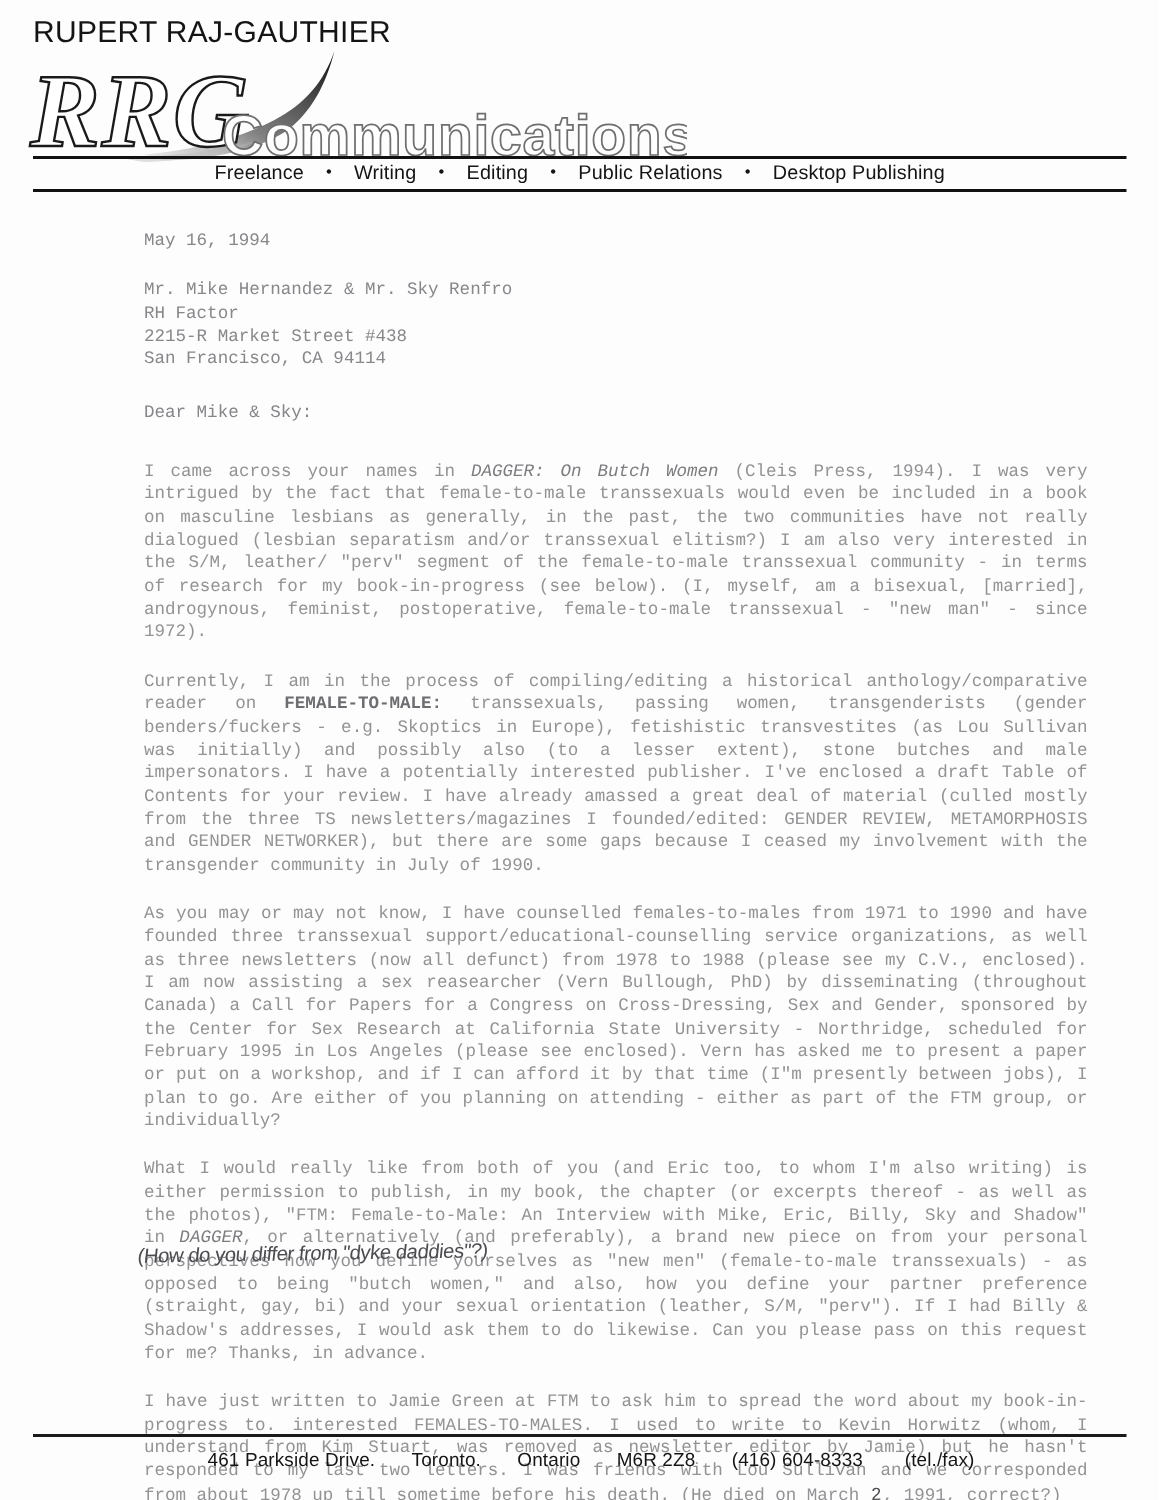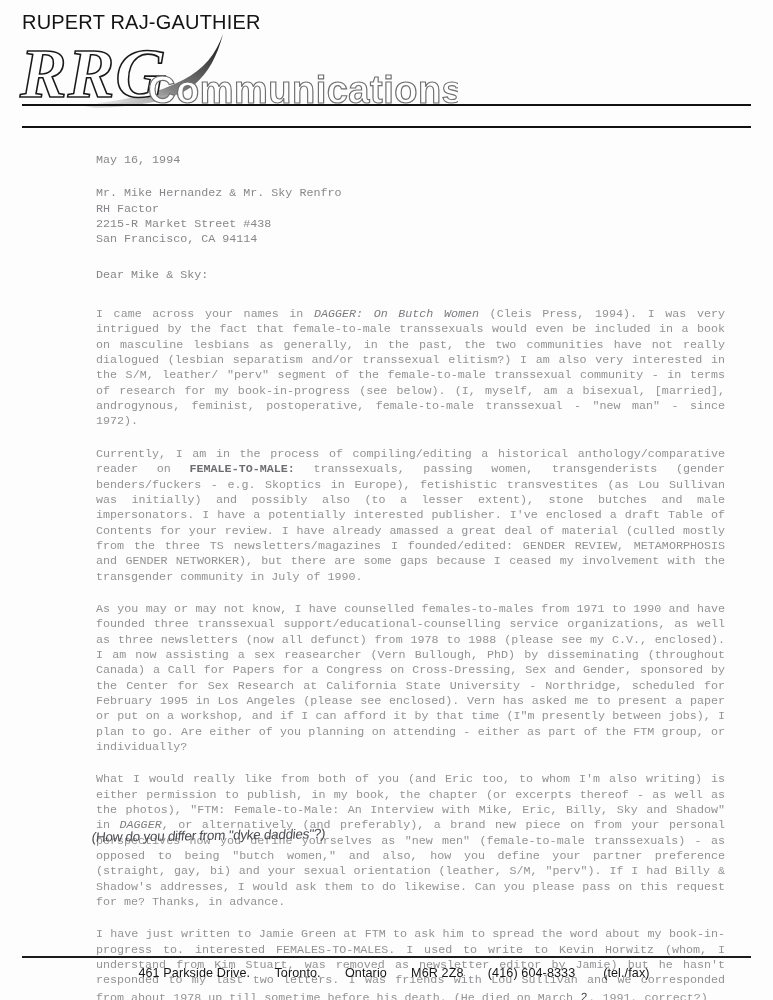--- a/index.html
+++ b/index.html
@@ -206,20 +206,31 @@
         <path d="M 60 74 C 92 73, 126 71, 152 63 C 138 71, 110 76, 78 77 Z" fill="#b9b9b9" opacity="0.45"></path>
 
         <text x="2" y="66" font-family="'Liberation Serif', serif" font-size="70" font-style="italic" font-weight="bold" fill="#ffffff" stroke="#1a1a1a" stroke-width="1.6" letter-spacing="1">RRG</text>
 
         <text x="130" y="72" font-family="'Liberation Sans', sans-serif" font-size="38" font-weight="bold" fill="#ffffff" stroke="#6f6f6f" stroke-width="1.15" letter-spacing="0.5">Communications</text>
       </svg>
     </div>
 
     <div class="rule-top"></div>
 
+    <div class="services">
+      <span class="svc">Freelance</span>
+      <span class="sep">•</span>
+      <span class="svc">Writing</span>
+      <span class="sep">•</span>
+      <span class="svc">Editing</span>
+      <span class="sep">•</span>
+      <span class="svc">Public Relations</span>
+      <span class="sep">•</span>
+      <span class="svc">Desktop Publishing</span>
+    </div>
 
     <div class="rule-bottom"></div>
   </div>
 
   <div class="body-area">
 
     <div class="date">May 16, 1994</div>
 
     <div class="recipient">Mr. Mike Hernandez &amp; Mr. Sky Renfro
 RH Factor

